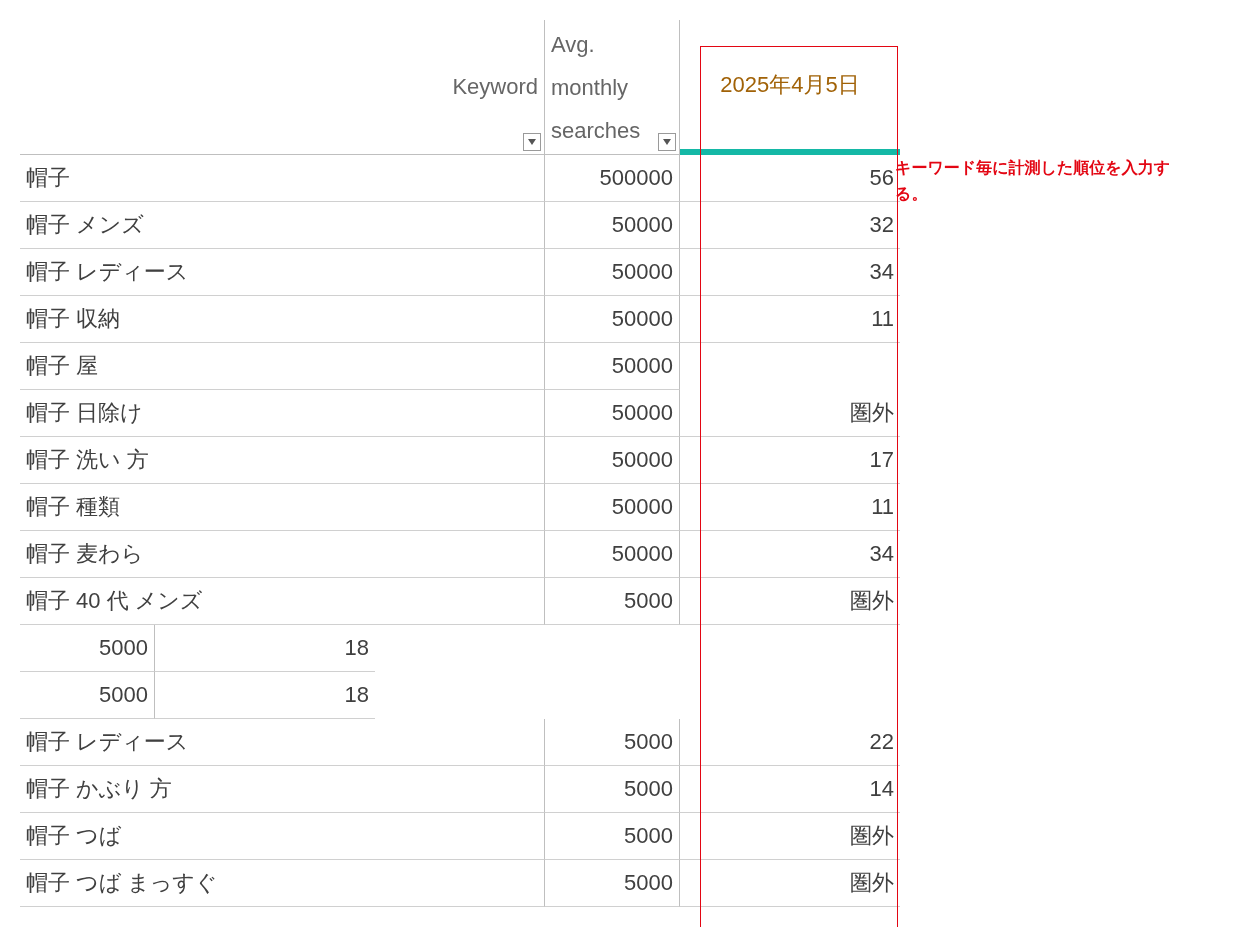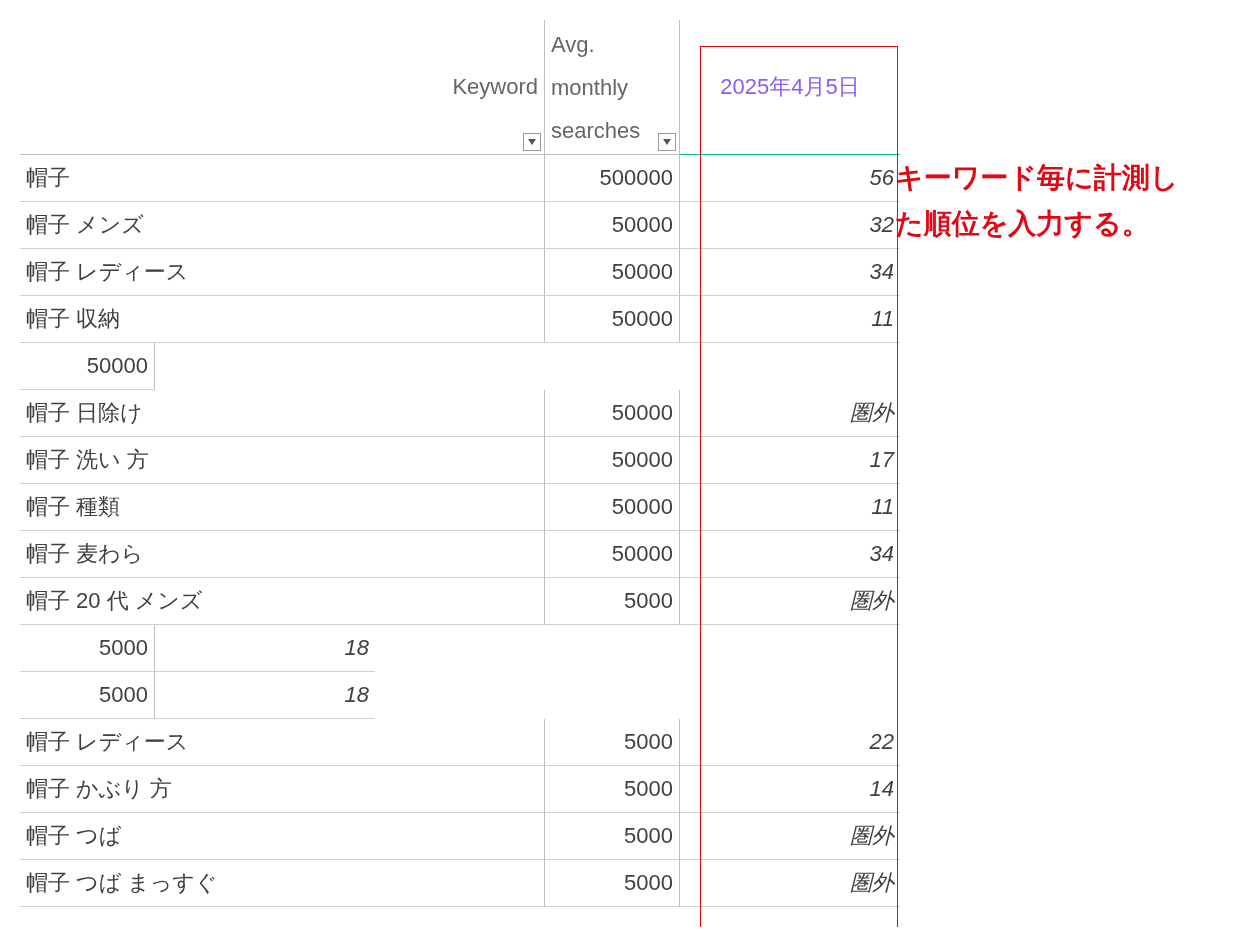--- a/index.html
+++ b/index.html
@@ -44,22 +44,22 @@
       padding-bottom: 4px;
       align-items: flex-start;
       justify-content: flex-start;
       border-right: 1px solid #bfbfbf;
       border-bottom: 1px solid #bfbfbf;
       overflow: hidden;
       white-space: pre-line;
     }
     .col-rank.header-cell {
       justify-content: center;
-      color: #8b5cf6;
-      border-bottom: 1px solid #14b8a6;
+      color: #a16207;
+      border-bottom: 6px solid #14b8a6;
     }
 
     .filter-btn {
       position: absolute;
       right: 3px;
       bottom: 3px;
       width: 18px;
       height: 18px;
       border: 1px solid #9a9a9a;
       background: #ffffff;
@@ -85,41 +85,40 @@
     .data-cell.col-keyword {
       justify-content: flex-start;
       border-right: 1px solid #bfbfbf;
     }
     .data-cell.col-searches {
       justify-content: flex-end;
       border-right: 1px solid #bfbfbf;
     }
     .data-cell.col-rank {
       justify-content: flex-end;
-      font-style: italic;
     }
 
     
     .rank-highlight {
       position: absolute;
       top: 26px;
       left: 680px;
       width: 198px;
       height: 885px;
       border: 1.5px solid #e30613;
       pointer-events: none;
     }
 
     .annotation {
       position: absolute;
       left: 895px;
       top: 155px;
       width: 300px;
       color: #e30613;
-      font-size: 28px;
+      font-size: 16px;
       font-weight: 700;
       line-height: 1.65;
     }
   </style>
 </head>
 <body>
 
 <div class="sheet">
 
   <div class="header-row">
@@ -185,20 +184,23 @@
           <span>帽子 収納</span>
         </div>
         <div class="data-cell col-searches">
           <span>50000</span>
         </div>
         <div class="data-cell col-rank">
           <span>11</span>
         </div>
       </div>
       <div class="data-row">
+        <div class="data-cell col-keyword">
+          <span>帽子 屋</span>
+        </div>
         <div class="data-cell col-searches">
           <span>50000</span>
         </div>
       </div>
       <div class="data-row">
         <div class="data-cell col-keyword">
           <span>帽子 日除け</span>
         </div>
         <div class="data-cell col-searches">
           <span>50000</span>
@@ -235,21 +237,21 @@
         </div>
         <div class="data-cell col-searches">
           <span>50000</span>
         </div>
         <div class="data-cell col-rank">
           <span>34</span>
         </div>
       </div>
       <div class="data-row">
         <div class="data-cell col-keyword">
-          <span>帽子 20 代 メンズ</span>
+          <span>帽子 40 代 メンズ</span>
         </div>
         <div class="data-cell col-searches">
           <span>5000</span>
         </div>
         <div class="data-cell col-rank">
           <span>圏外</span>
         </div>
       </div>
       <div class="data-row">
         <div class="data-cell col-searches">

